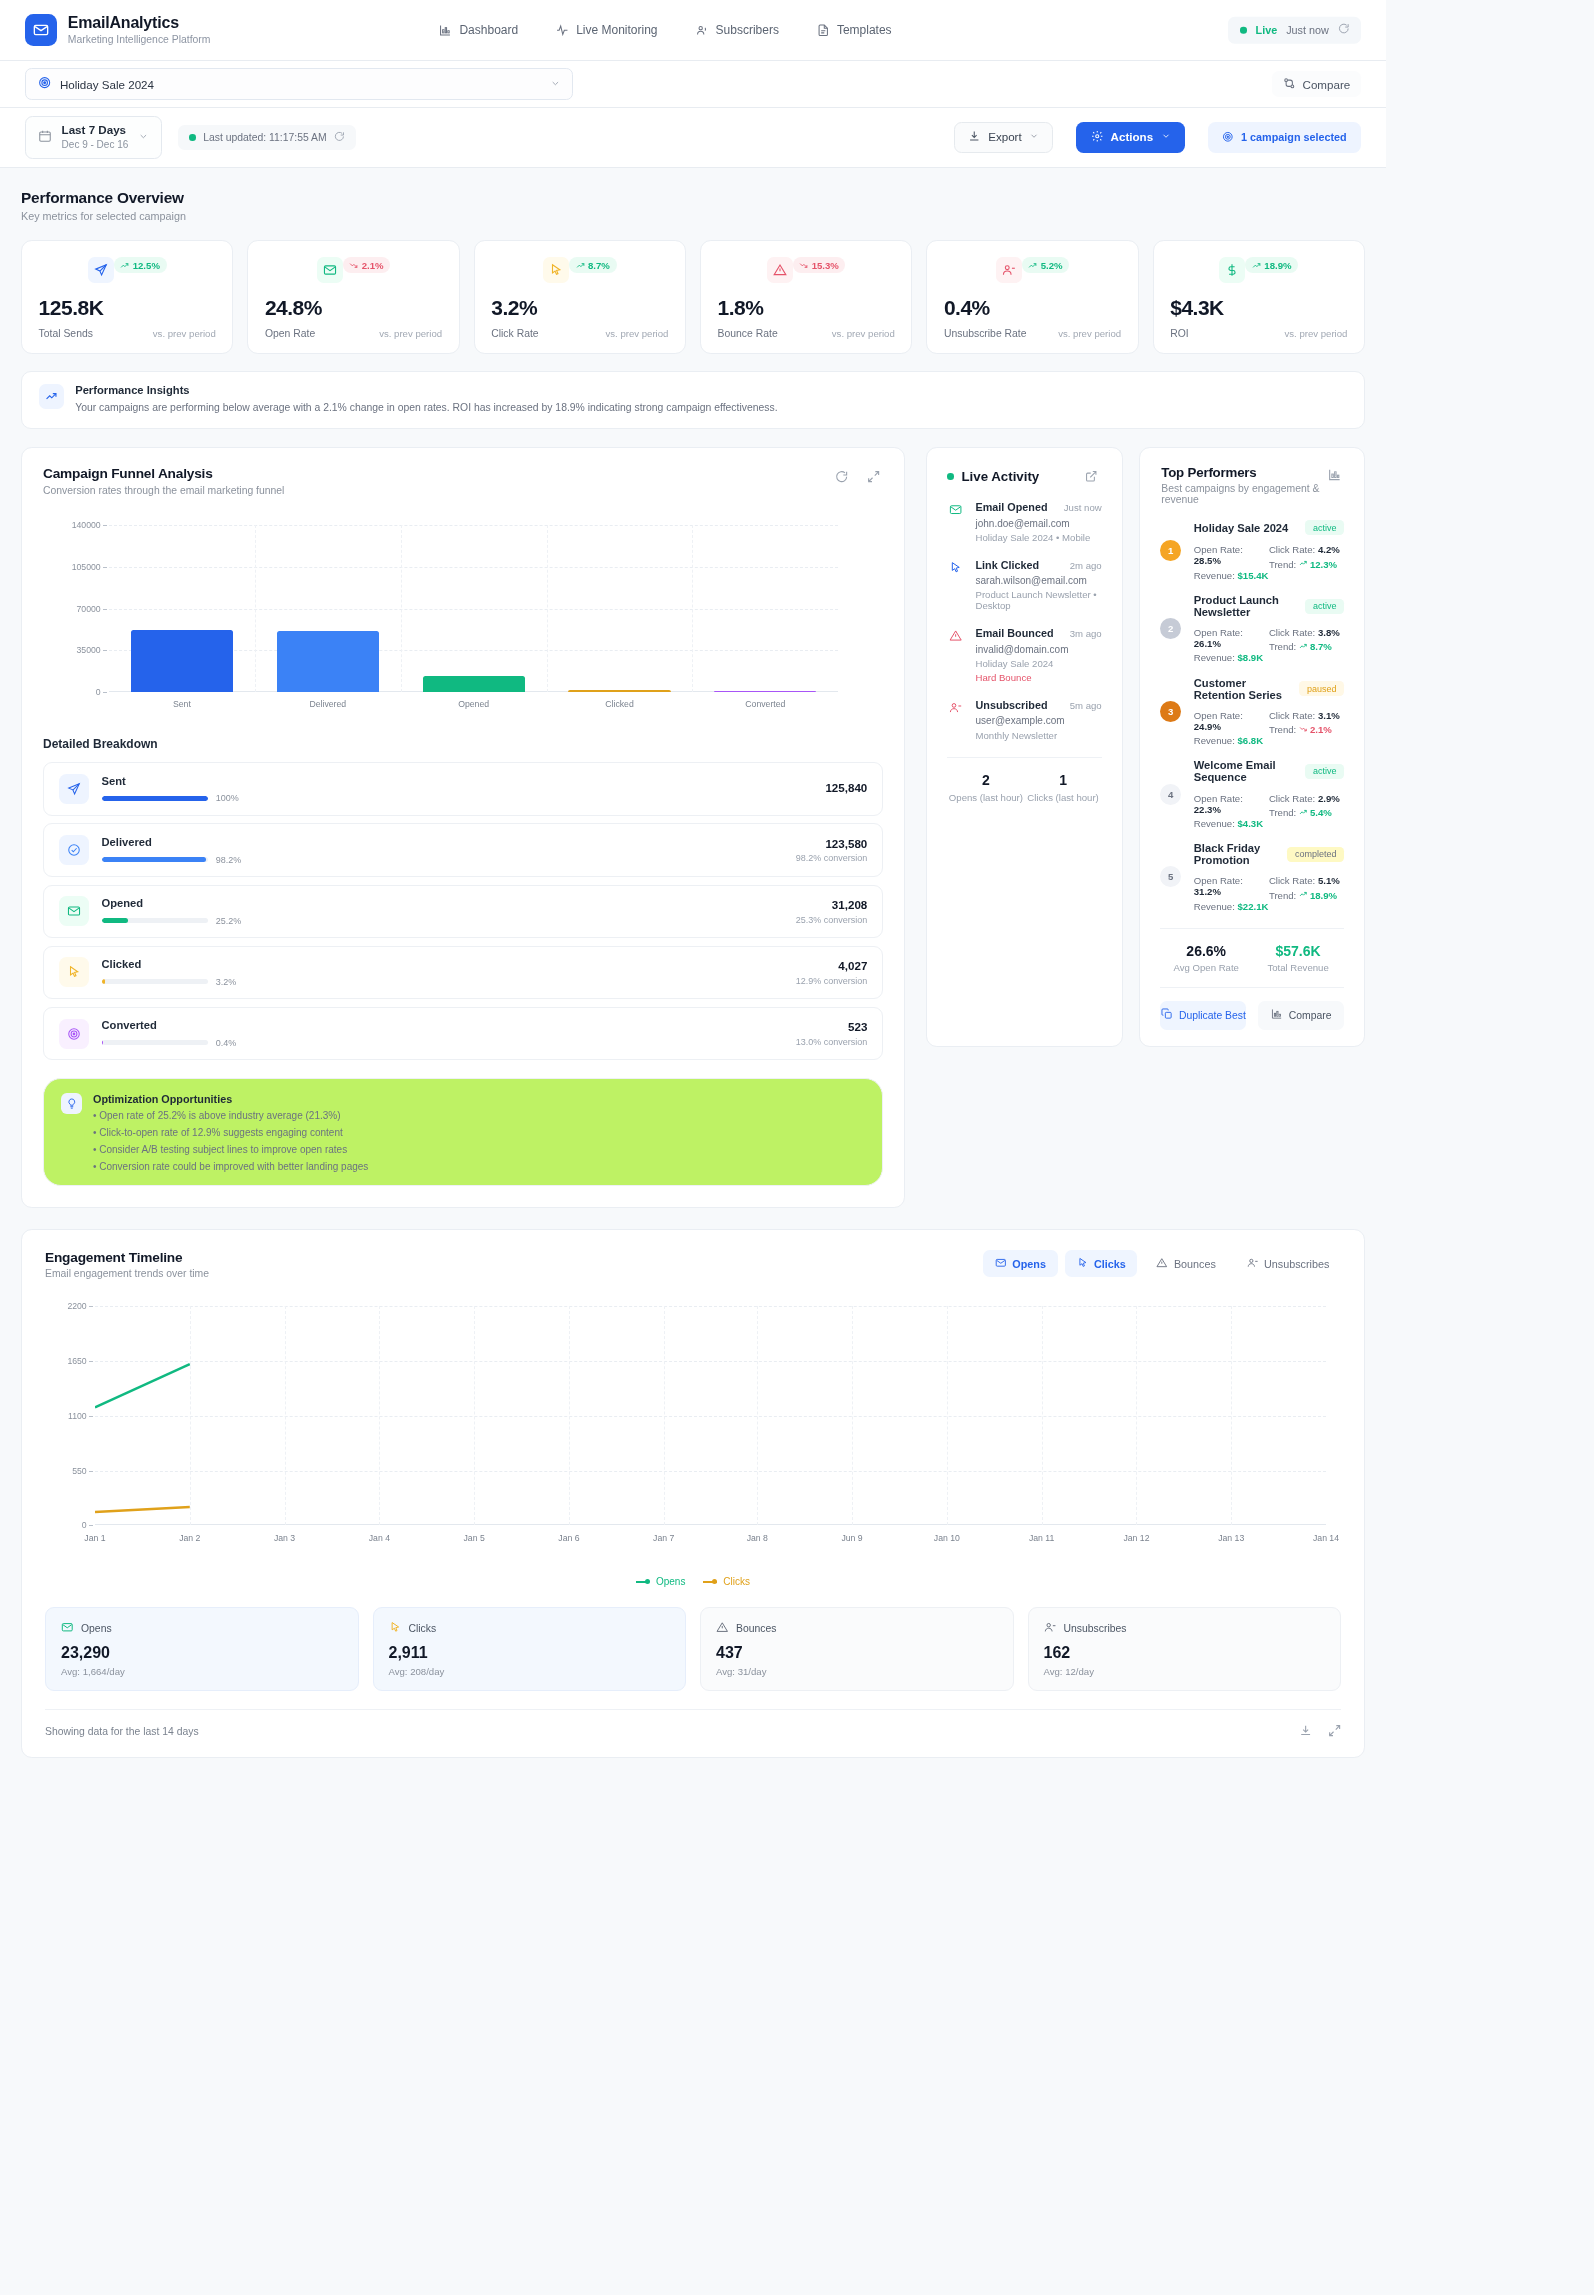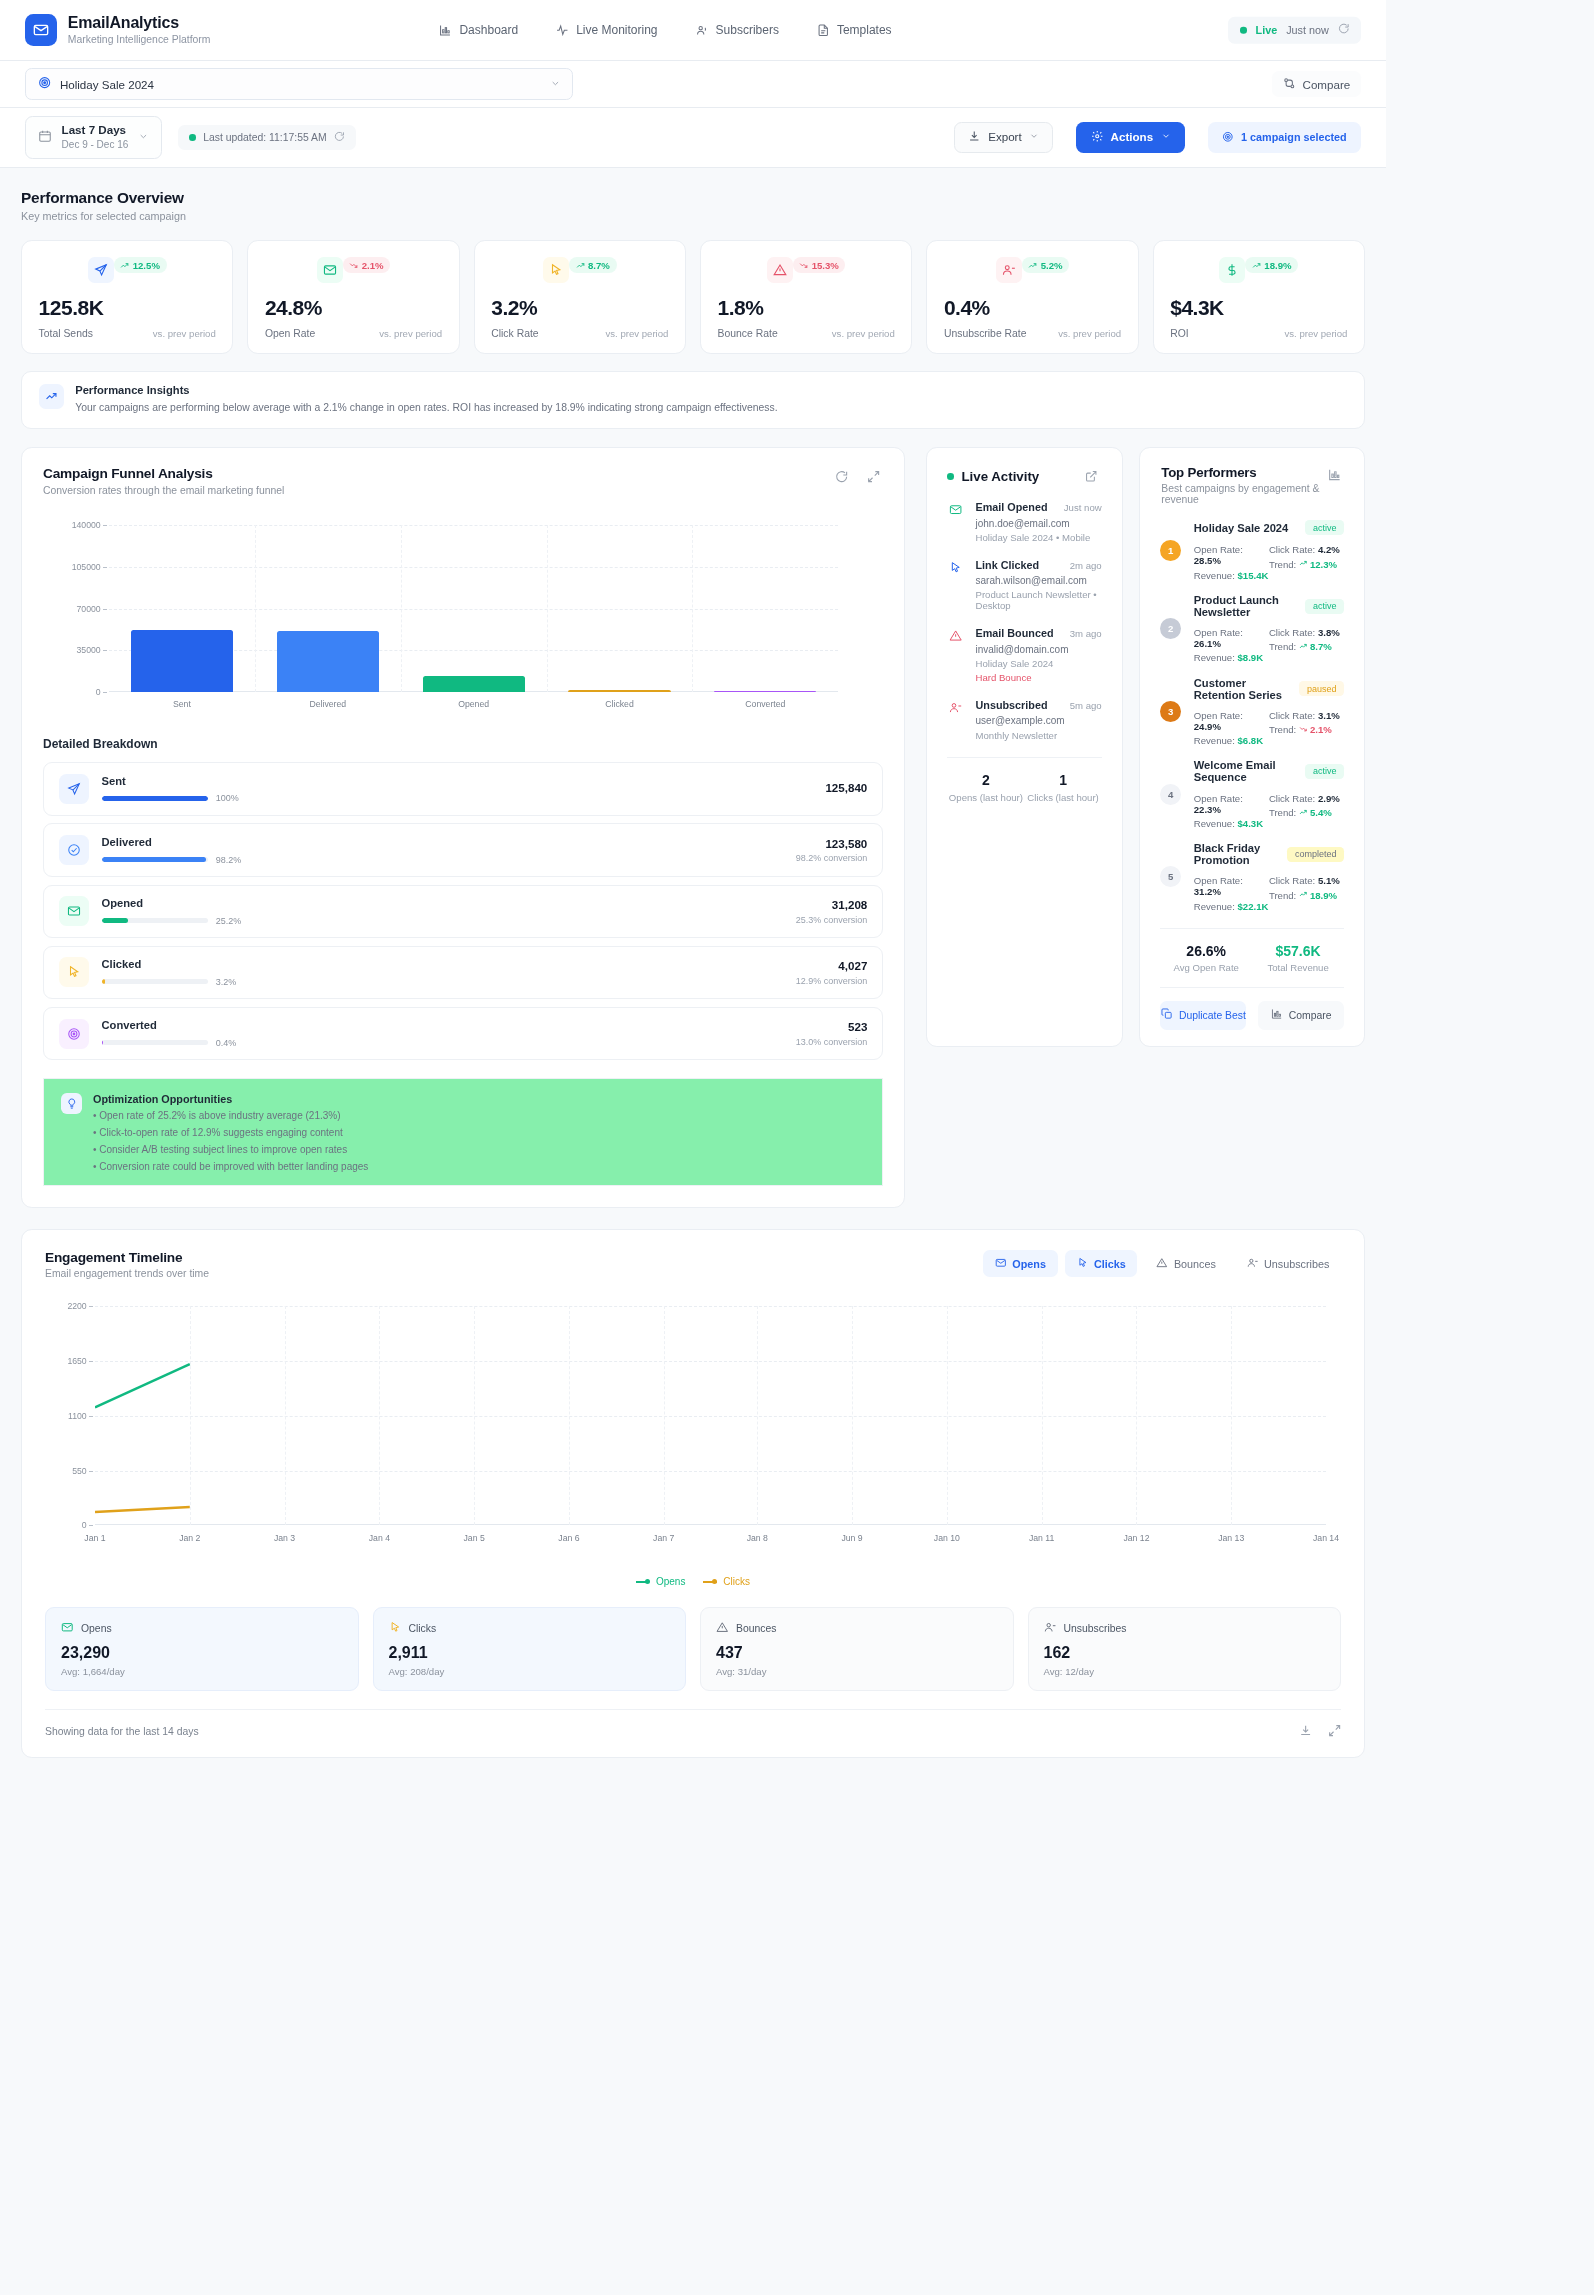--- a/index.html
+++ b/index.html
@@ -141,21 +141,21 @@
   .bd-name { font-size:11.2px; font-weight:bold; color:#1f2937; }
   .bd-barwrap { display:flex; align-items:center; gap:8.3px; margin-top:6.6px; }
   .bd-track { width:106px; height:5px; border-radius:3.3px; background:#eef1f5; overflow:hidden;}
   .bd-fill { height:100%; border-radius:3.3px; }
   .bd-pct { font-size:9px; color:#8b929d; }
   .bd-right { text-align:right; }
   .bd-val { font-size:11.6px; font-weight:bold; color:#111827; }
   .bd-conv { font-size:9px; color:#9aa2ae; margin-top:3.3px; }
 
   .opti {
-    margin:18px 21px 21px 21px; background:#86efac; border:0.8px solid #eef1f5; border-radius:1px;
+    margin:18px 21px 21px 21px; background:#bef264; border:0.8px solid #eef1f5; border-radius:18px;
     padding:13.3px 16.6px; display:flex; gap:10.8px; align-items:flex-start;
   }
   .opti-ico { width:21.6px; height:21.6px; border-radius:5.8px; background:#eef4ff; display:flex; align-items:center; justify-content:center; flex-shrink:0;}
   .opti-title { font-size:10.8px; font-weight:bold; color:#1f2937; }
   .opti-li { font-size:10px; color:#6b7280; margin-top:5.8px; }
 
   
   .la-head { display:flex; justify-content:space-between; align-items:center; padding:18px 20px 0 20px; }
   .la-title { font-size:13.3px; font-weight:bold; color:#111827; display:flex; align-items:center; gap:7.5px;}
   .la-list { padding:15px 20px 0 20px; display:flex; flex-direction:column; gap:16px;}

